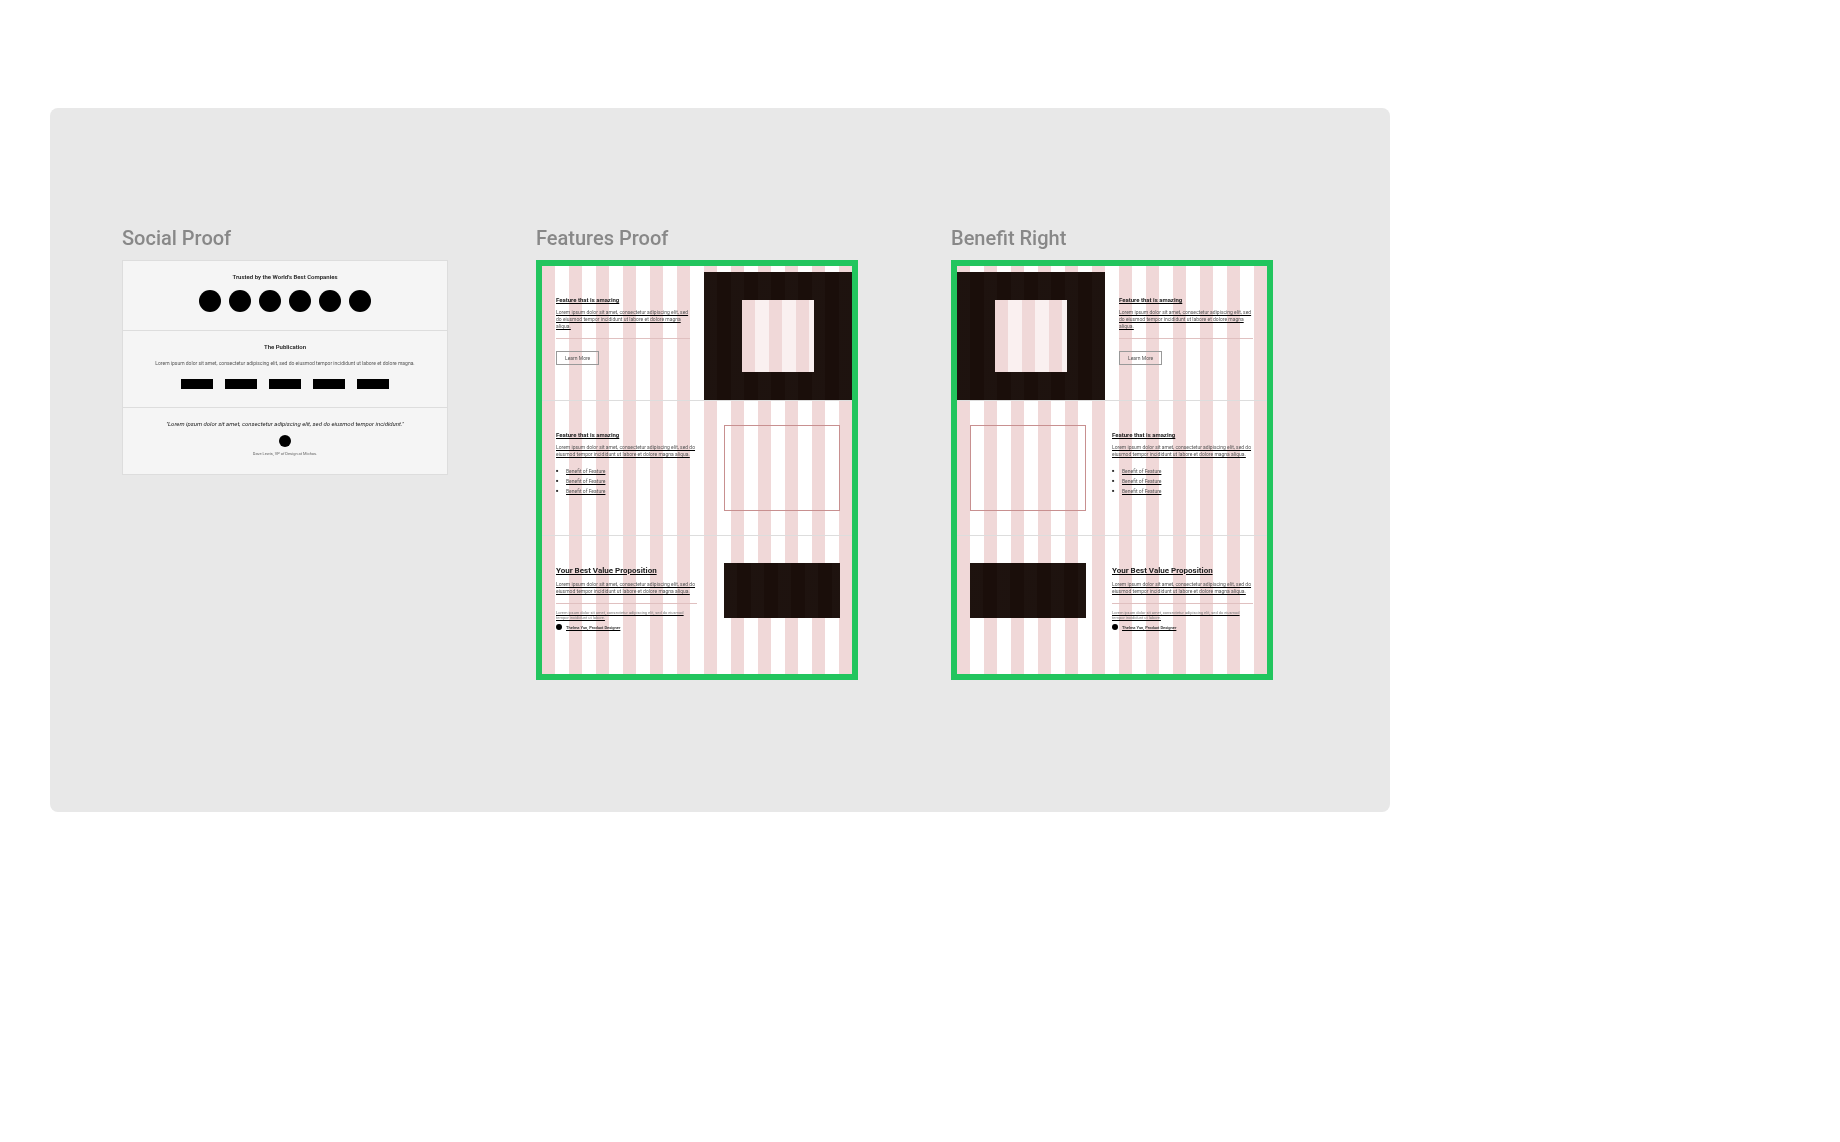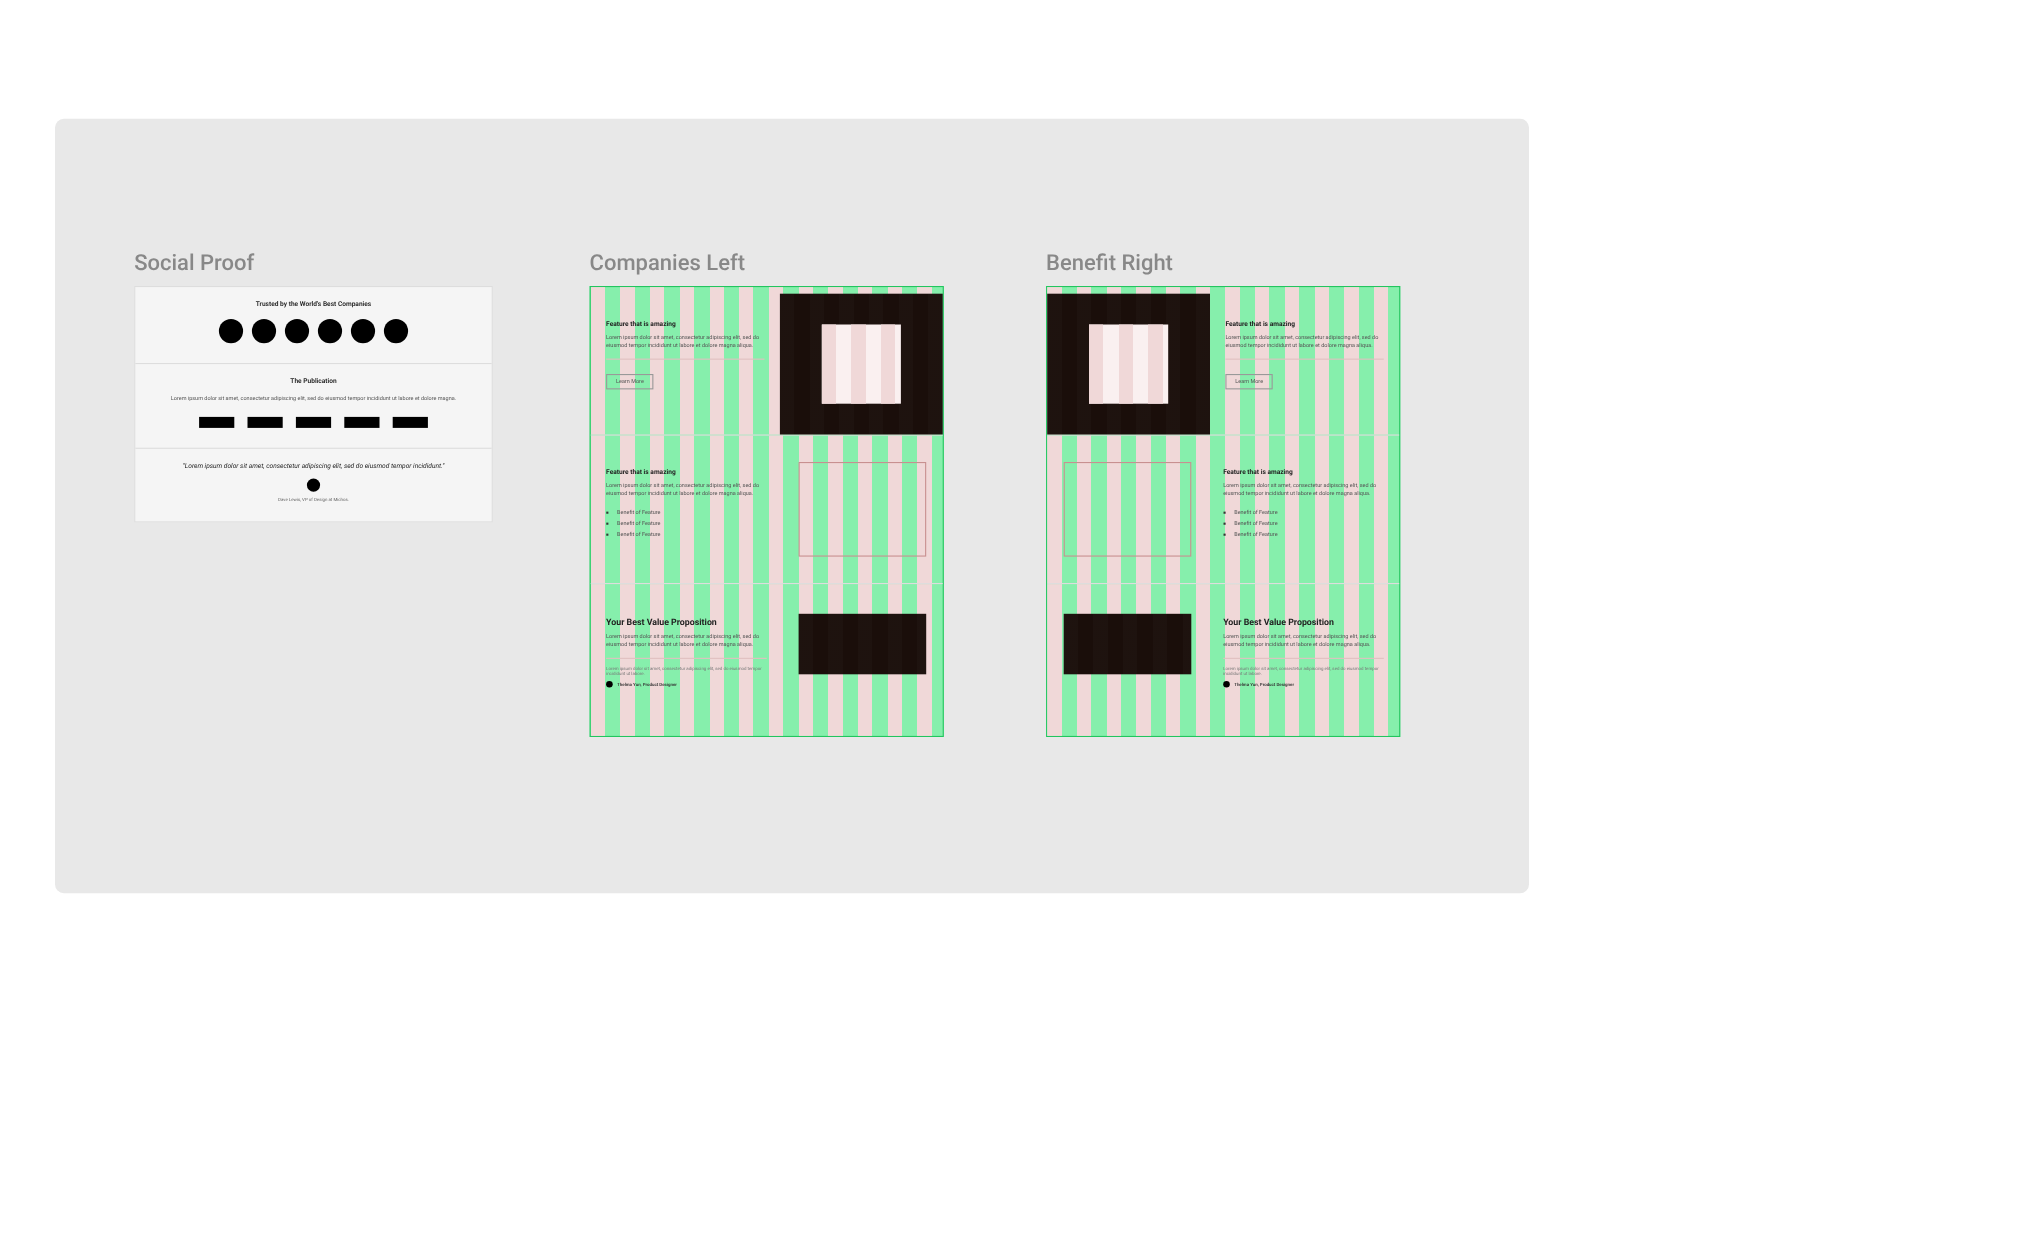--- a/index.html
+++ b/index.html
@@ -128,22 +128,23 @@
       top: 118px;
     }
     
     .features-right {
       left: 901px;
       top: 118px;
     }
     
     .features-card {
       width: 322px;
-      background: #86efac;
-      border: 1px solid #22c55e;
+      background: #ffffff;
+      border: 6px solid #22c55e;
+      text-decoration: underline;
     }
     
     .feature-row {
       display: flex;
       border-bottom: 1px solid #ddd;
       min-height: 135px;
       position: relative;
     }
     
     .feature-row:last-child {
@@ -377,21 +378,21 @@
       </div>
       <div class="sp-section">
         <div class="quote-text">"Lorem ipsum dolor sit amet, consectetur adipiscing elit, sed do eiusmod tempor incididunt."</div>
         <div class="quote-avatar"></div>
         <div class="quote-attr">Dave Lewis, VP of Design at Michos.</div>
       </div>
     </div>
   </div>
 
   <div class="section features-left">
-    <div class="section-title">Companies Left</div>
+    <div class="section-title">Features Proof</div>
     <div class="features-card">
 
       <div class="feature-row">
         <div class="stripes-full"></div>
         <div class="feature-text">
           <div class="feature-heading">Feature that is amazing</div>
           <div class="feature-body">Lorem ipsum dolor sit amet, consectetur adipiscing elit, sed do eiusmod tempor incididunt ut labore et dolore magna aliqua.</div>
           <hr class="hr-pink">
           <span class="feature-btn">Learn More</span>
         </div>

